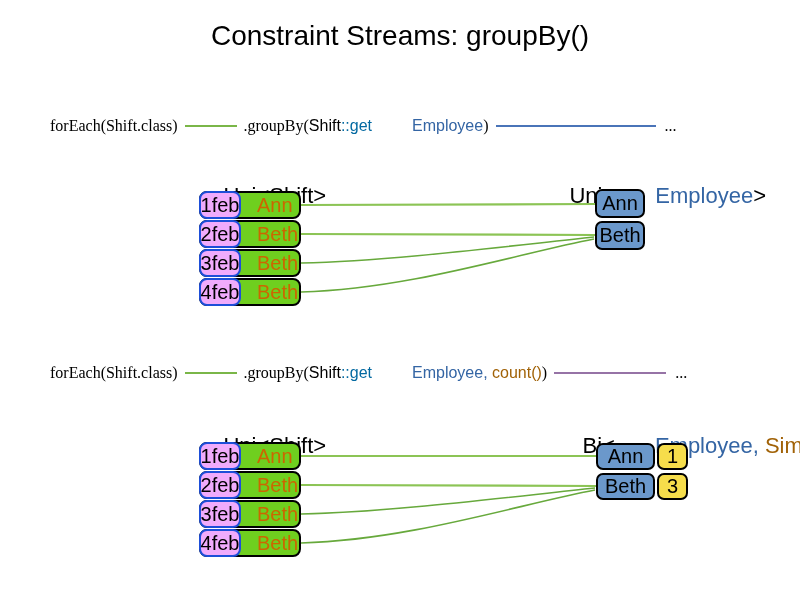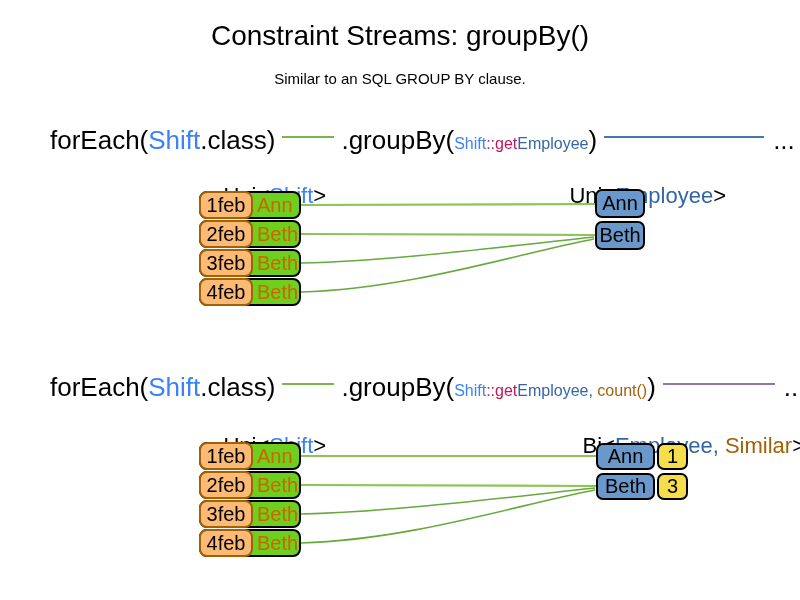--- a/index.html
+++ b/index.html
@@ -6,45 +6,45 @@
   #slide{position:relative;width:800px;height:600px;background:#ffffff;overflow:hidden;
          font-family:"Liberation Sans","DejaVu Sans",sans-serif;color:#000;}
 
   .title{position:absolute;top:20px;left:0;width:800px;text-align:center;
          font-size:28px;letter-spacing:0px;}
   .subtitle{position:absolute;top:70px;left:0;width:800px;text-align:center;font-size:15px;}
 
   .codeline{position:absolute;left:50px;display:flex;align-items:baseline;white-space:pre;}
   .codeline.l1{top:117px;}
   .codeline.l2{top:364px;}
-  .code-big{font-size:26px;}
+  .code-big{font-size:16px;font-family:Liberation Serif, serif;}
   .code-small{font-size:16px;}
-  .c-green{color:#3b82f6;margin-top:8px;}
-  .c-blue{color:#3465A4;}
+  .c-green{color:#000000;}
+  .c-blue{color:#3465A4;padding-left:40px;}
   .c-gold{color:#a16207;}
-  .c-dark{color:#be185d;}
+  .c-dark{color:#0369a1;}
 
   .hline{display:inline-block;align-self:center;height:0;border-top:2px solid;}
   .hline.green{width:52px;border-color:#7AB648;margin:0 7px;}
   .hline.blue{width:160px;border-color:#4A74B8;margin:0 9px 0 7px;}
   .hline.purple{width:112px;border-color:#9673A6;margin:0 9px 0 7px;}
 
   .typelabel{position:absolute;font-size:22px;text-align:center;white-space:pre;}
   .lab-uni-shift-1{top:157px;left:199px;width:102px;}
   .lab-uni-emp-1{top:157px;left:545px;width:150px;}
   .lab-uni-shift-2{top:407px;left:199px;width:102px;}
   .lab-bi-emp-int-2{top:407px;left:558px;width:212px;}
 
   .shift-col{position:absolute;left:199px;display:flex;flex-direction:column;gap:1px;}
   .shift-col.s1{top:191px;}
   .shift-col.s2{top:442px;}
   .shift-box{position:relative;width:102px;height:28px;box-sizing:border-box;
              border:2px solid #000;border-radius:8px;background:#6FCF1F;}
-  .shift-date{position:absolute;left:-2px;top:-2px;width:54px;height:28px;box-sizing:border-box;
-              border:2px solid #a16207;border-radius:8px;background:#fdba74;
+  .shift-date{position:absolute;left:-2px;top:-2px;width:42px;height:28px;box-sizing:border-box;
+              border:2px solid #1d4ed8;border-radius:8px;background:#f0abfc;
               display:flex;align-items:center;justify-content:center;font-size:20px;color:#000;}
   .shift-name{position:absolute;left:56px;right:2px;top:0;bottom:0;
               display:flex;align-items:center;font-size:20px;color:#CC6600;}
 
   .emp-box{box-sizing:border-box;border:2px solid #000;border-radius:7px;background:#6B98CB;
            display:flex;align-items:center;justify-content:center;font-size:20px;color:#000;}
   .cnt-box{box-sizing:border-box;border:2px solid #000;border-radius:7px;background:#F6DD4B;
            display:flex;align-items:center;justify-content:center;font-size:20px;color:#000;}
 
   .res-col-1{position:absolute;left:595px;top:189px;display:flex;flex-direction:column;gap:3px;}
@@ -57,21 +57,20 @@
   svg.links{position:absolute;left:0;top:0;pointer-events:none;}
   .lnk-straight{fill:none;stroke:#8CC455;stroke-width:2.2;}
   .lnk-curve{fill:none;stroke:#67A93C;stroke-width:1.6;}
 </style>
 </head>
 <body>
 
 <div id="slide">
 
   <div class="title">Constraint Streams: groupBy()</div>
-  <div class="subtitle">Similar to an SQL GROUP BY clause.</div>
 
   <svg class="links" width="800" height="600">
     <path class="lnk-straight" d="M301,205 L595,204"></path>
     <path class="lnk-straight" d="M301,234 L595,235"></path>
     <path class="lnk-curve" d="M301,263 C390,261 500,247 594,237"></path>
     <path class="lnk-curve" d="M301,292 C410,289 520,253 594,239"></path>
     <path class="lnk-straight" d="M301,456 L596,456"></path>
     <path class="lnk-straight" d="M301,485 L596,486"></path>
     <path class="lnk-curve" d="M301,514 C390,512 500,498 595,488"></path>
     <path class="lnk-curve" d="M301,543 C410,540 520,504 595,490"></path>

